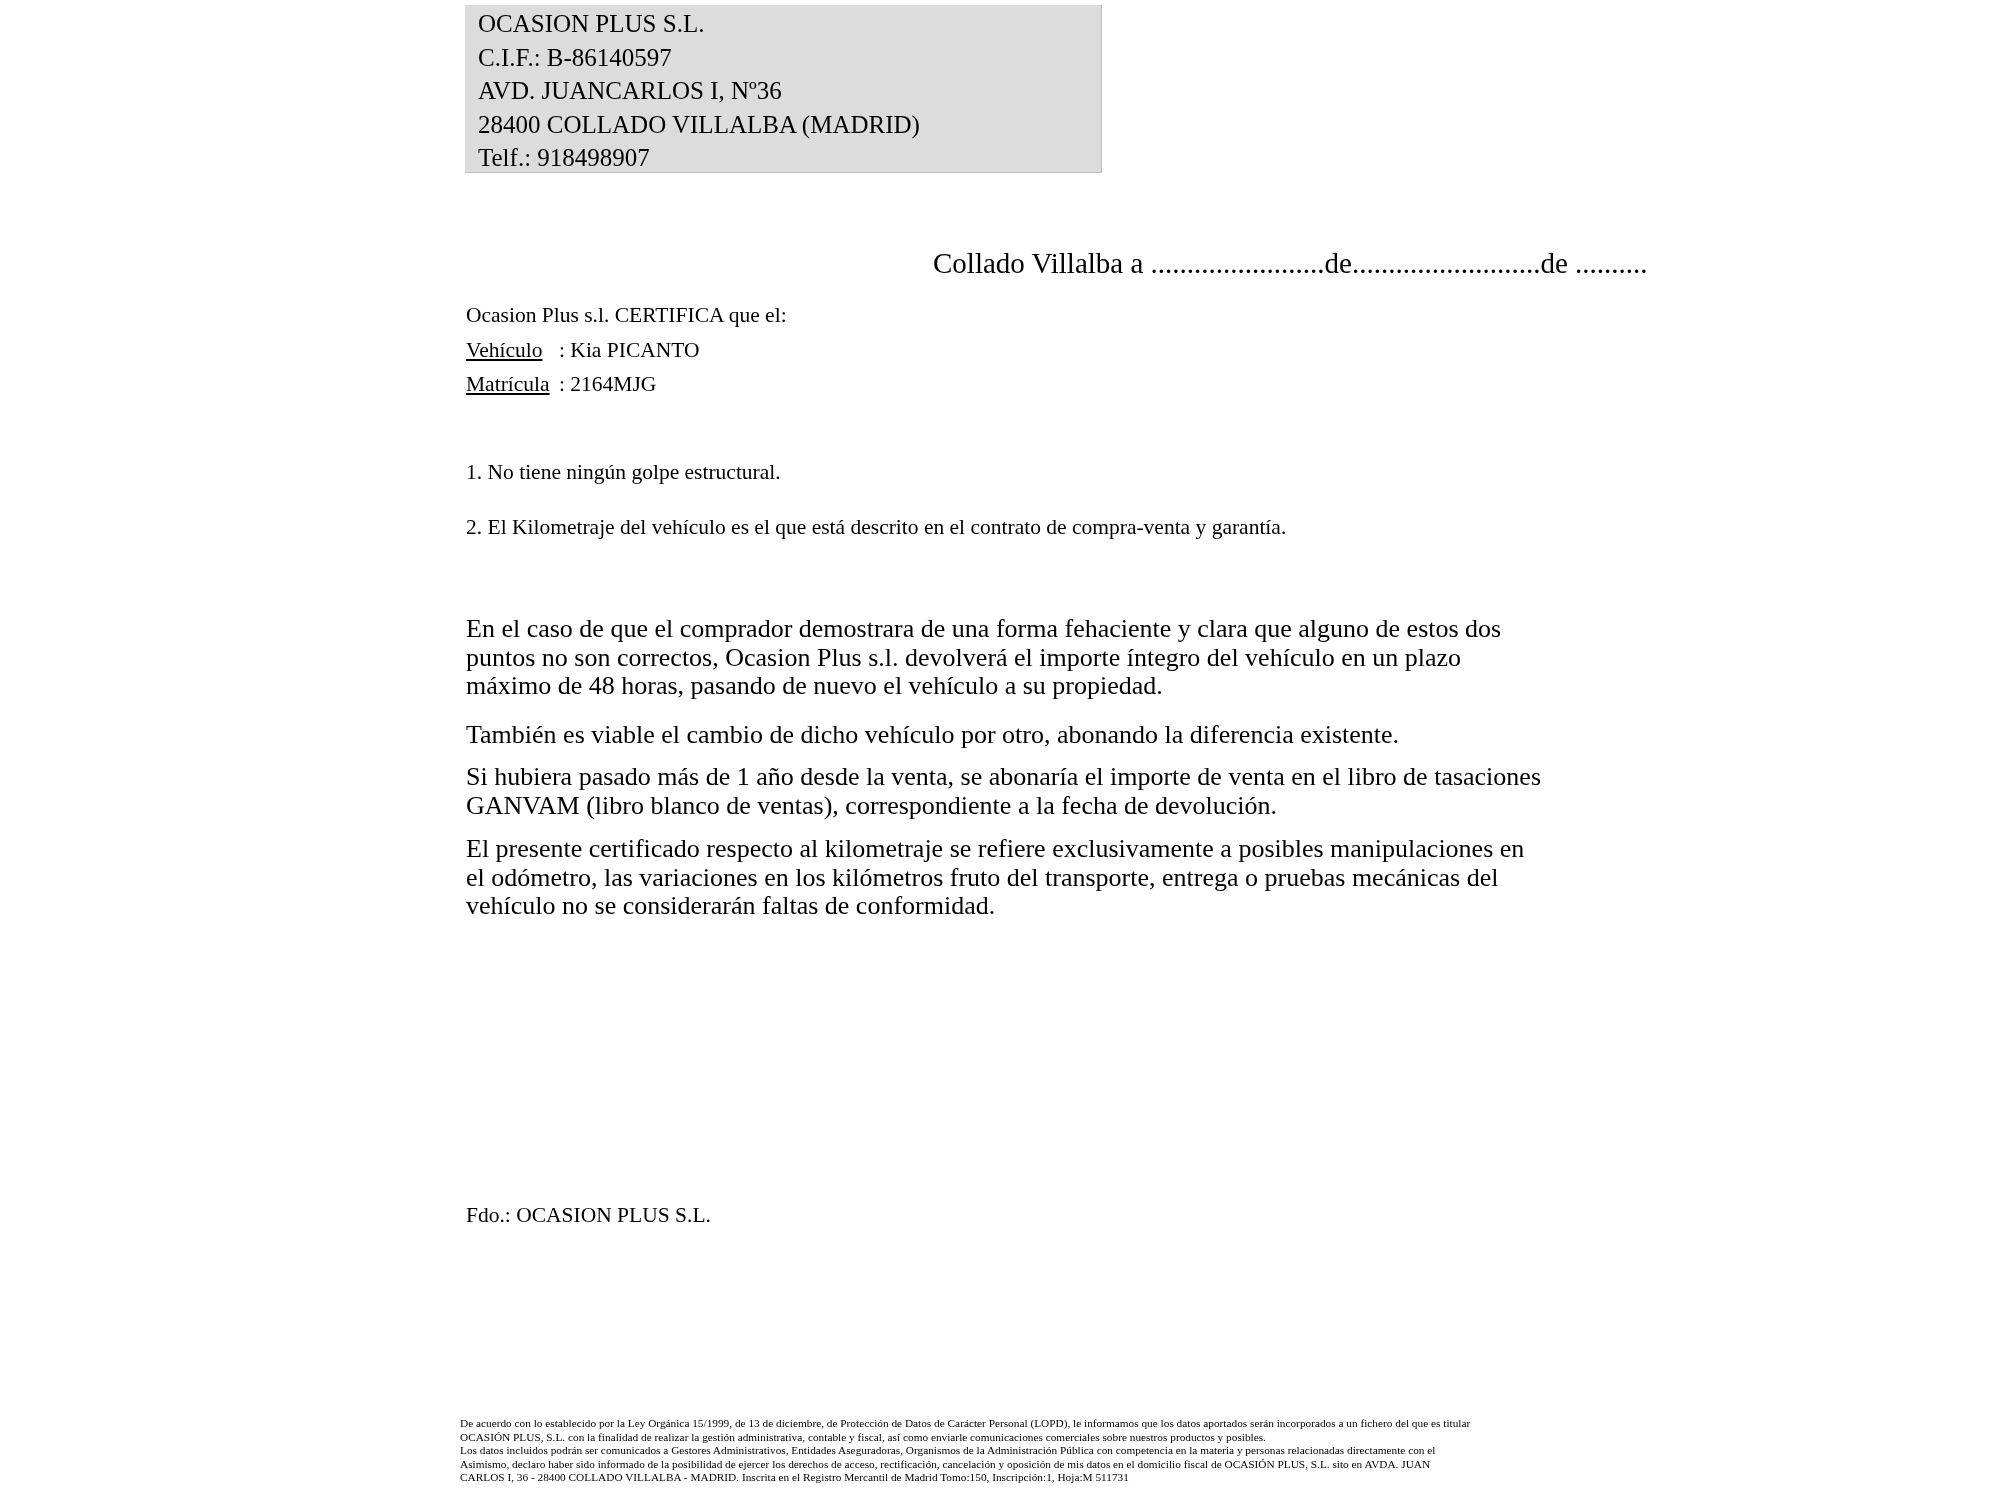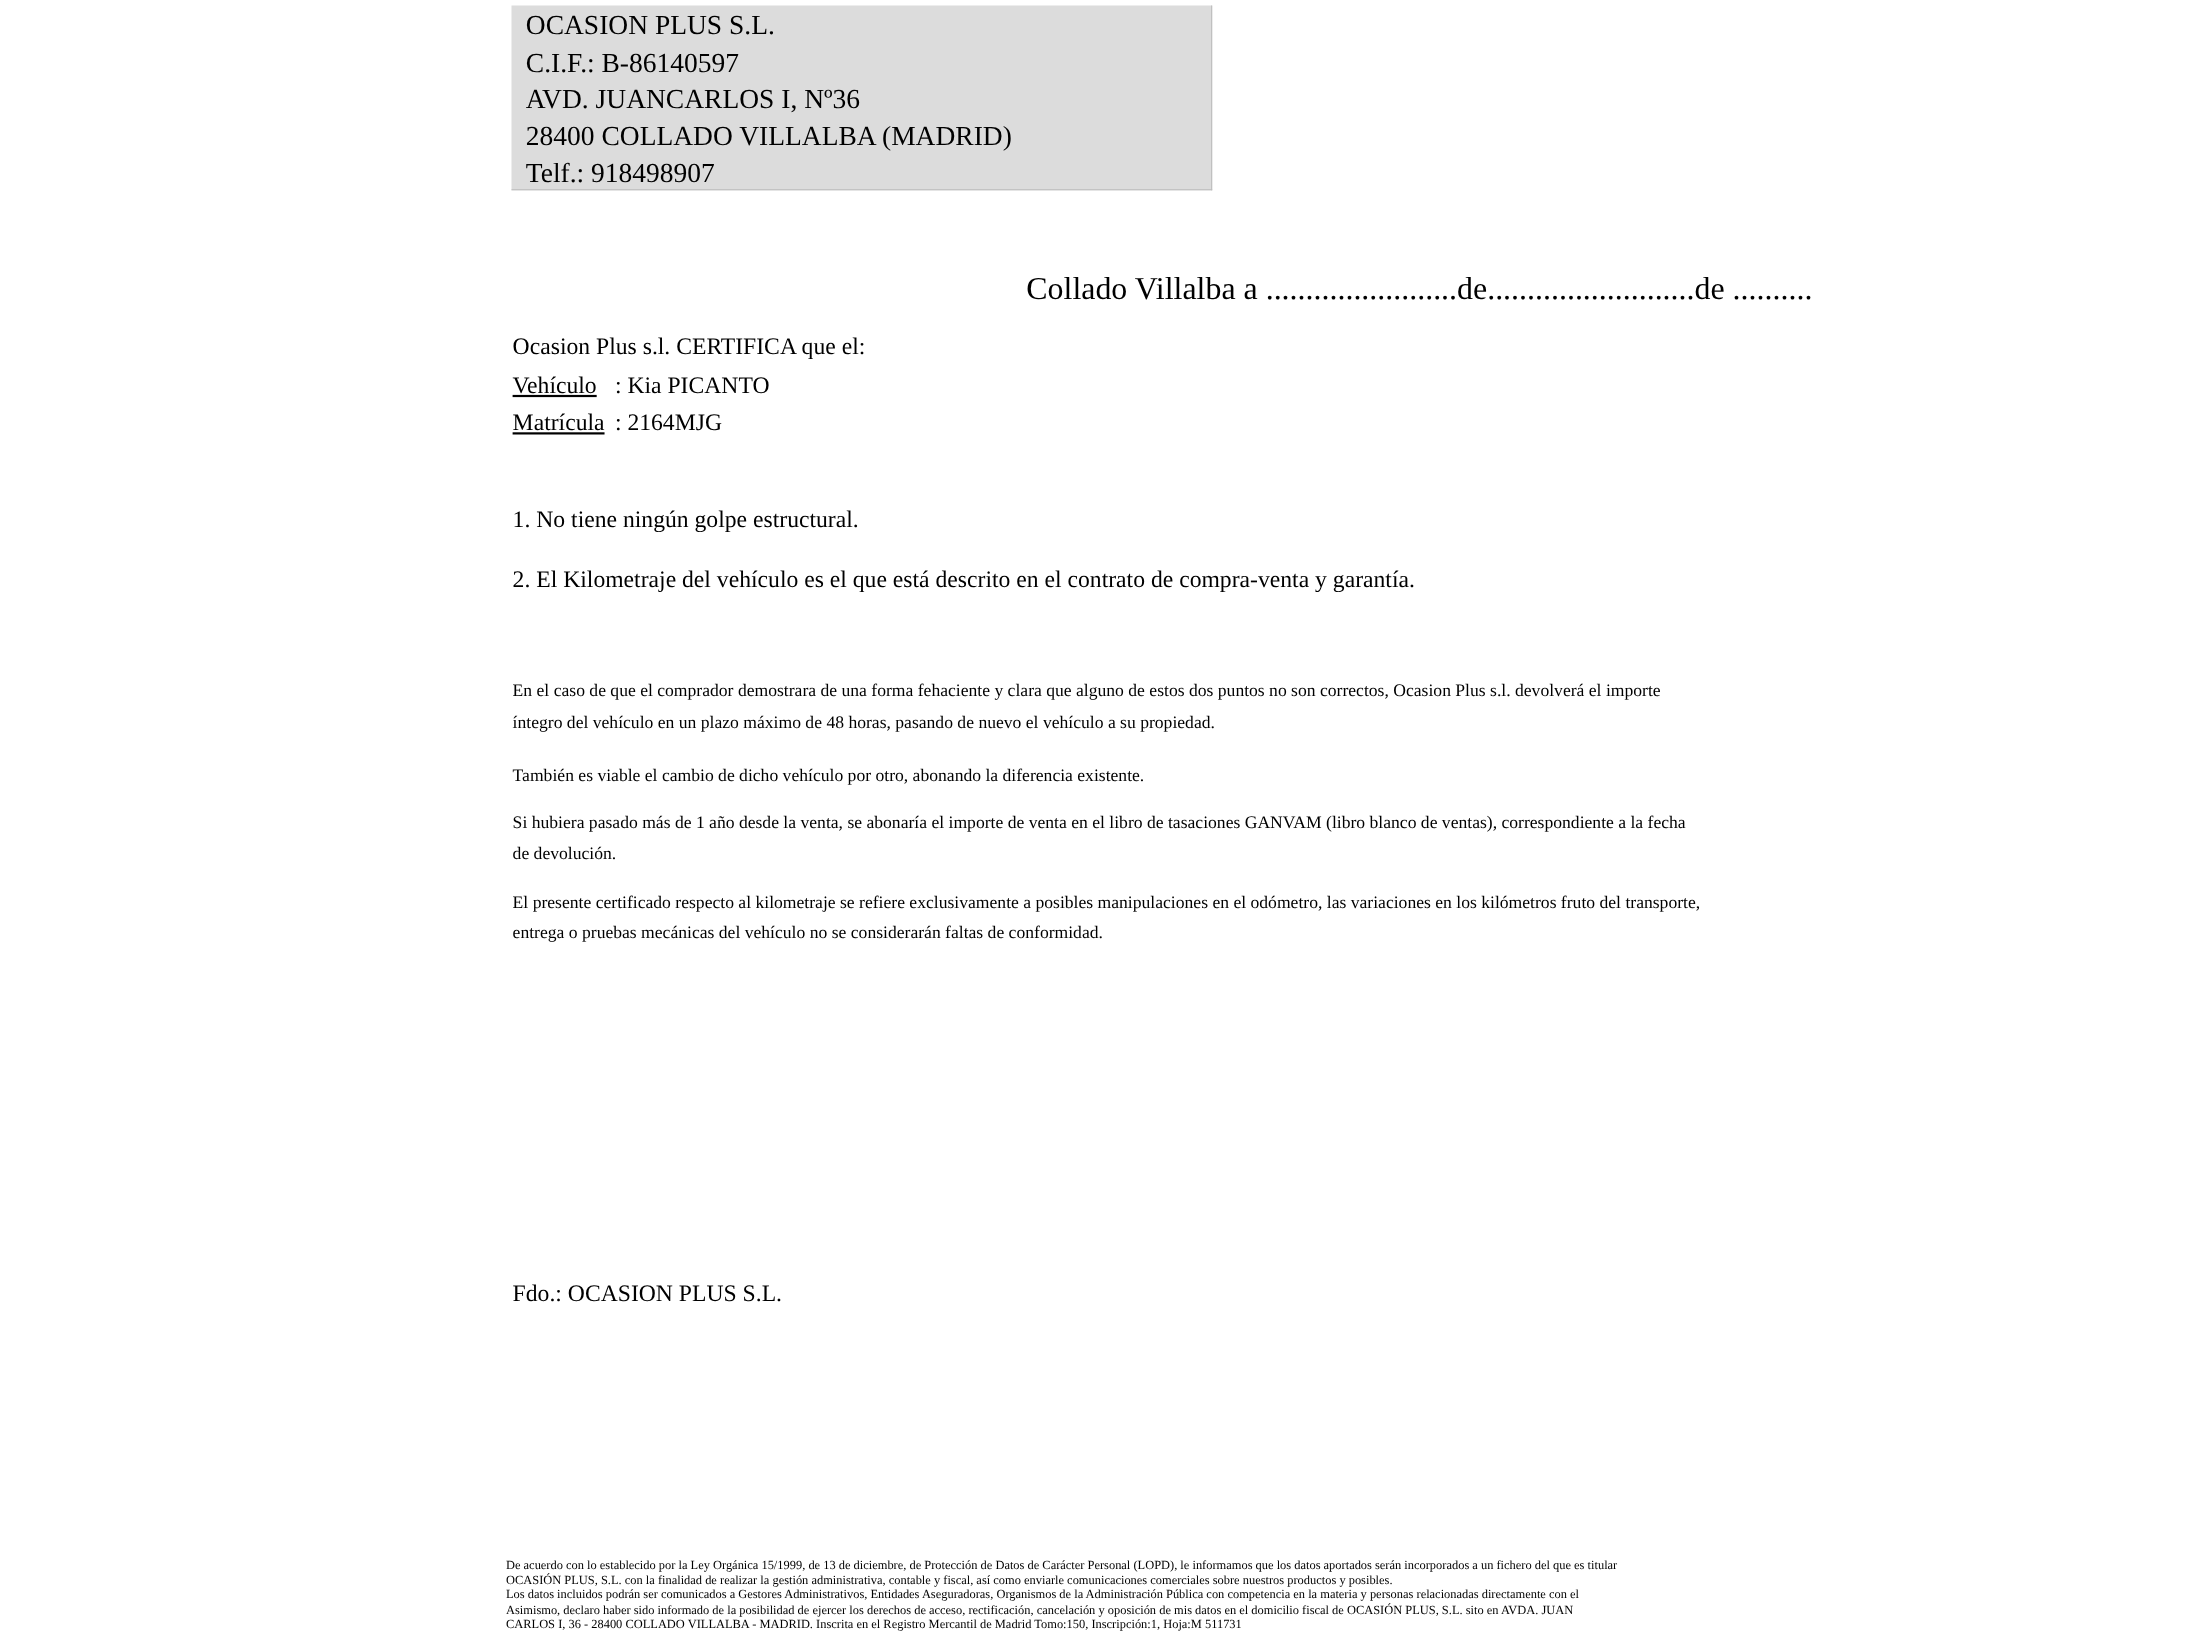--- a/index.html
+++ b/index.html
@@ -46,31 +46,31 @@
     left:466px;top:458px;
     font-size:21.5px;
     line-height:28.5px;
     white-space:nowrap;
   }
   .items .item + .item{margin-top:26px;text-align:center;}
   .bodytext{
     position:absolute;
     left:466px;top:615px;
     width:1080px;
-    font-size:16px;
+    font-size:26px;
     line-height:28.5px;
     font-family:Liberation Serif, serif;
   }
   .bodytext p{margin:0;}
   .bodytext p.p2{margin-top:20px;}
   .bodytext p.p3{margin-top:14px;}
   .bodytext p.p4{margin-top:15px;}
   .signature{
     position:absolute;
-    left:466px;top:1164px;
+    left:466px;top:1203px;
     font-size:21.5px;
     white-space:nowrap;
   }
   .legal{
     position:absolute;
     left:460px;top:1417px;
     font-size:11.3px;
     line-height:13.6px;
     white-space:nowrap;
   }

